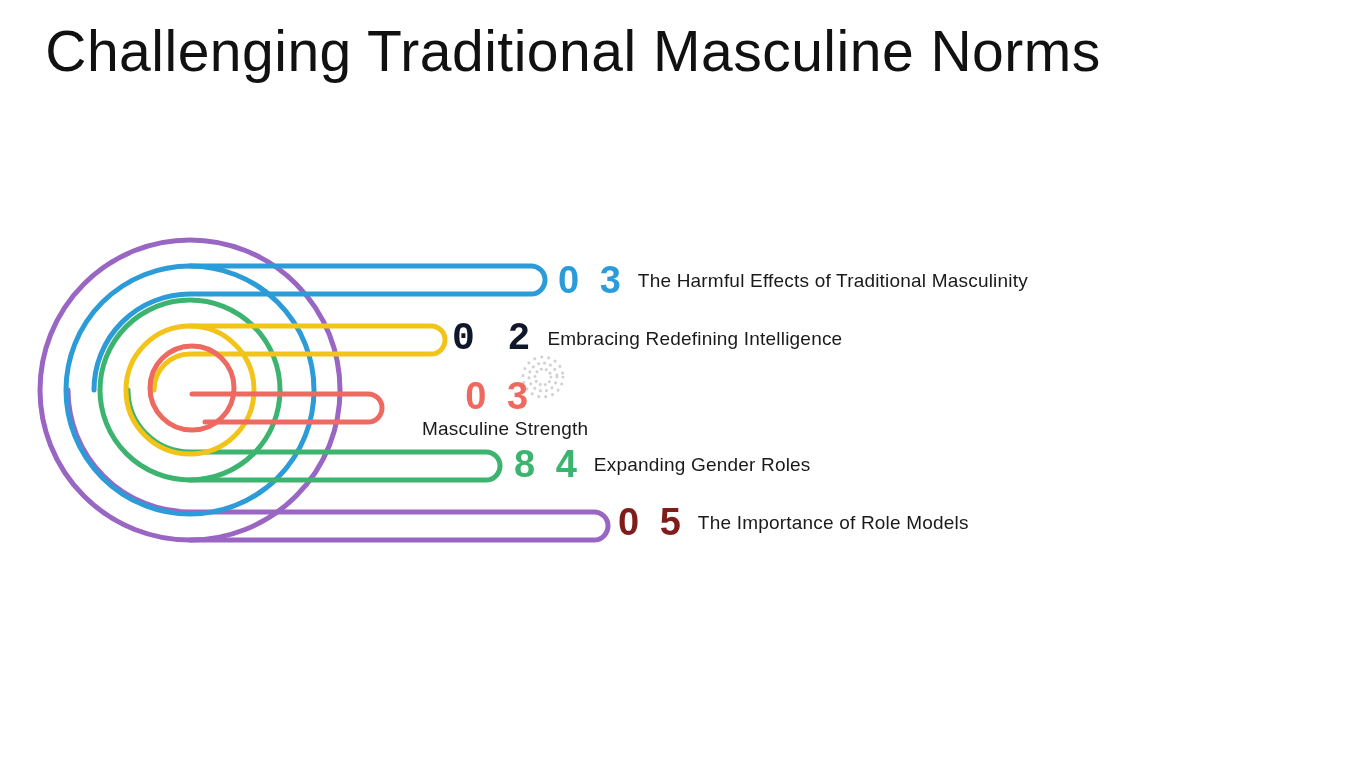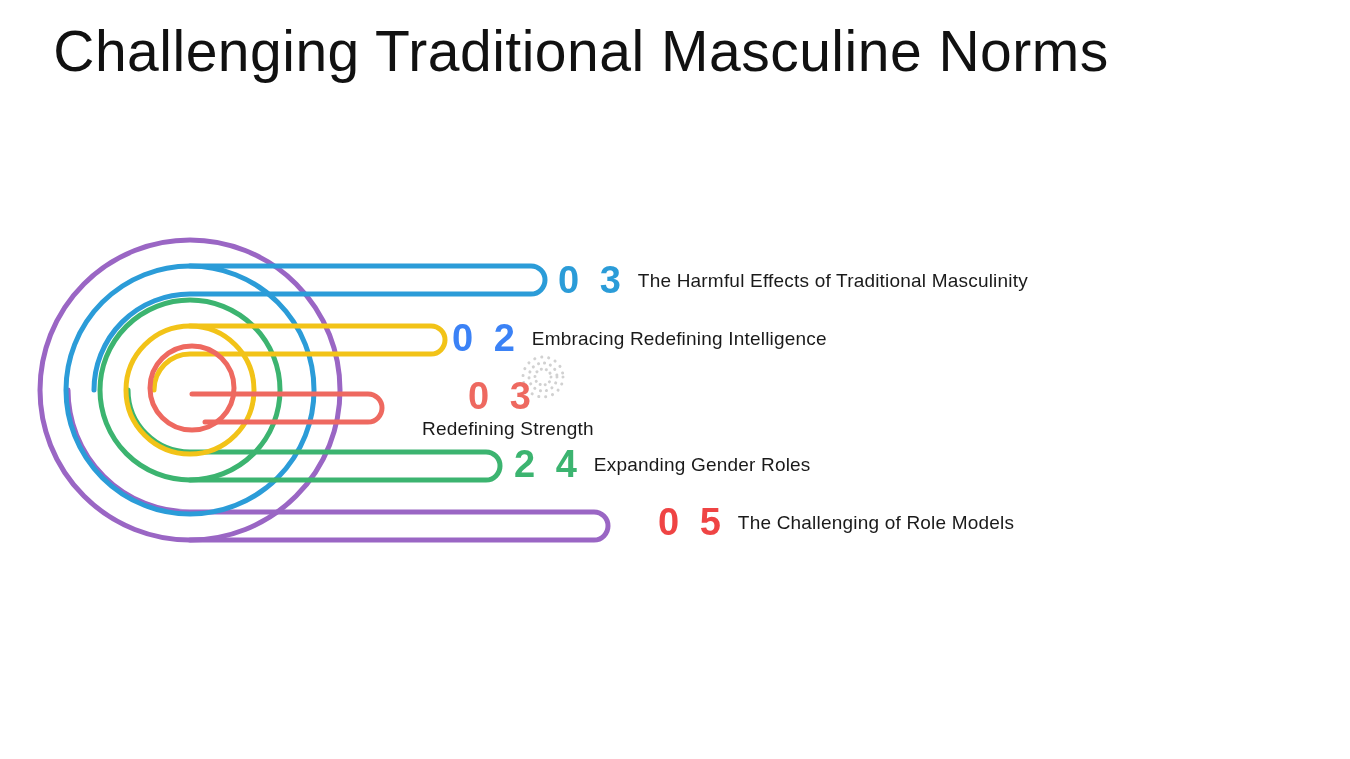--- a/index.html
+++ b/index.html
@@ -2,21 +2,20 @@
 <html><head>
 <meta charset="utf-8">
 <style>
   html,body{margin:0;padding:0;background:#ffffff;}
   #stage{
     position:relative;
     width:1186px;height:759px;
     background:#ffffff;
     overflow:hidden;
     font-family:"Liberation Sans", sans-serif;
-    padding-left:16px;
   }
   .title{
     position:absolute;
     top:18px;left:0;right:40px;
     text-align:center;
     font-size:57px;
     font-weight:400;
     color:#111111;
     letter-spacing:0.5px;
     white-space:nowrap;
@@ -101,29 +100,29 @@
         <circle cx="23" cy="23" r="20" stroke-width="3" stroke-dasharray="0.1 7"></circle>
       </g>
     </svg>
   </div>
 
   <div class="row" style="left:558px;top:280px;">
     <span class="num" style="color: rgb(43, 156, 216);">0 3</span>
     <span class="lbl">The Harmful Effects of Traditional Masculinity</span>
   </div>
   <div class="row" style="left:452px;top:338px;">
-    <span class="num" style="color: #3b82f6;">0 2</span>
+    <span class="num" style="color: #0f172a; font-family: Liberation Mono, monospace;">0 2</span>
     <span class="lbl">Embracing Redefining Intelligence</span>
   </div>
   <div class="row" style="left:410px;top:407px;flex-direction:column;">
     <span class="num" style="color: rgb(238, 105, 96);">0 3</span>
-    <span class="lbl">Redefining Strength</span>
+    <span class="lbl">Masculine Strength</span>
   </div>
   <div class="row" style="left:514px;top:464px;">
-    <span class="num" style="color: rgb(60, 180, 112);">2 4</span>
+    <span class="num" style="color: rgb(60, 180, 112);">8 4</span>
     <span class="lbl">Expanding Gender Roles</span>
   </div>
   <div class="row" style="left:618px;top:522px;">
-    <span class="num" style="color: #ef4444; margin-left: 40px;">0 5</span>
-    <span class="lbl">The Challenging of Role Models</span>
+    <span class="num" style="color: #7f1d1d;">0 5</span>
+    <span class="lbl">The Importance of Role Models</span>
   </div>
 
 </div>
 
 </body></html>

